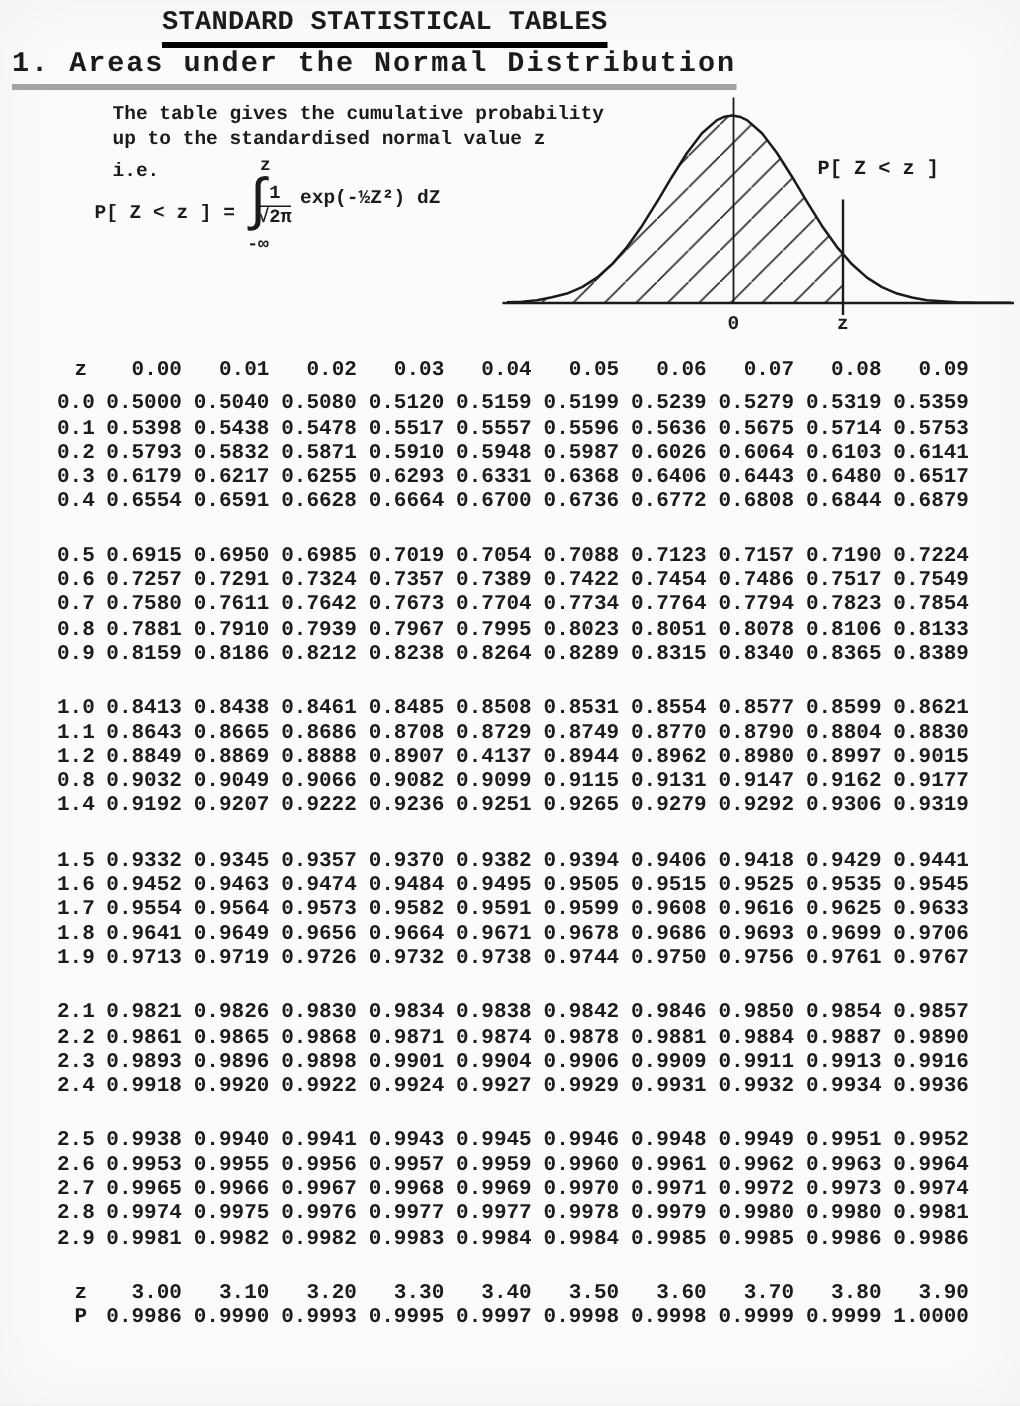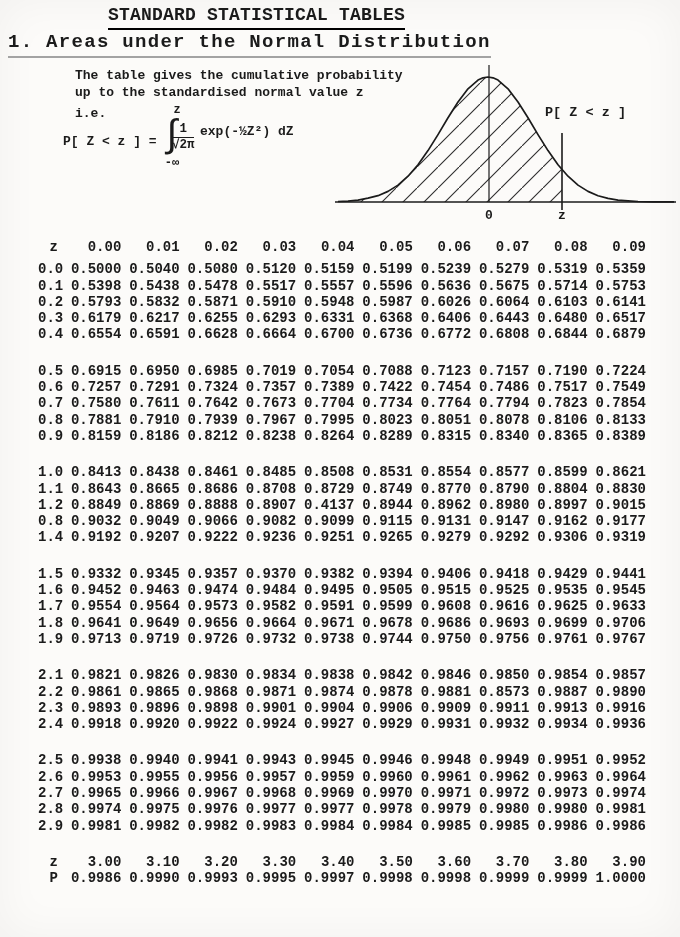--- a/index.html
+++ b/index.html
@@ -11,27 +11,27 @@
     overflow:hidden;
     color:#1b1b1b;
     font-family:"Liberation Mono","DejaVu Sans Mono",monospace;
     font-weight:700;
     box-shadow:inset 0 0 45px rgba(0,0,0,0.045);
   }
   
   .title{
     position:absolute;left:108px;top:5px;
     font-size:18px;letter-spacing:0.2px;
-    border-bottom:2px solid #000000;padding-bottom:3px;
+    border-bottom:4px solid #000000;padding-bottom:3px;
     white-space:nowrap;
   }
   .heading{
     position:absolute;left:8px;top:31px;
     font-size:19px;letter-spacing:1.3px;
-    border-bottom:2px solid #a3a3a3;padding-bottom:3px;
+    border-bottom:4px solid #a3a3a3;padding-bottom:3px;
     white-space:nowrap;
   }
   
   .intro{
     position:absolute;left:75px;top:67px;
     font-size:13px;line-height:17px;white-space:nowrap;
   }
   .intro .ie{margin-top:4px;}
   
   .f-lhs{position:absolute;left:63px;top:134px;font-size:13px;white-space:nowrap;}
@@ -436,21 +436,21 @@
           <div class="trow">
 
         <span class="tcell">2.2</span>
             <span class="tcell">0.9861</span>
             <span class="tcell">0.9865</span>
             <span class="tcell">0.9868</span>
             <span class="tcell">0.9871</span>
             <span class="tcell">0.9874</span>
             <span class="tcell">0.9878</span>
             <span class="tcell">0.9881</span>
-            <span class="tcell">0.8573</span>
+            <span class="tcell">0.9884</span>
             <span class="tcell">0.9887</span>
             <span class="tcell">0.9890</span>
           </div>
           <div class="trow">
 
         <span class="tcell">2.3</span>
             <span class="tcell">0.9893</span>
             <span class="tcell">0.9896</span>
             <span class="tcell">0.9898</span>
             <span class="tcell">0.9901</span>

